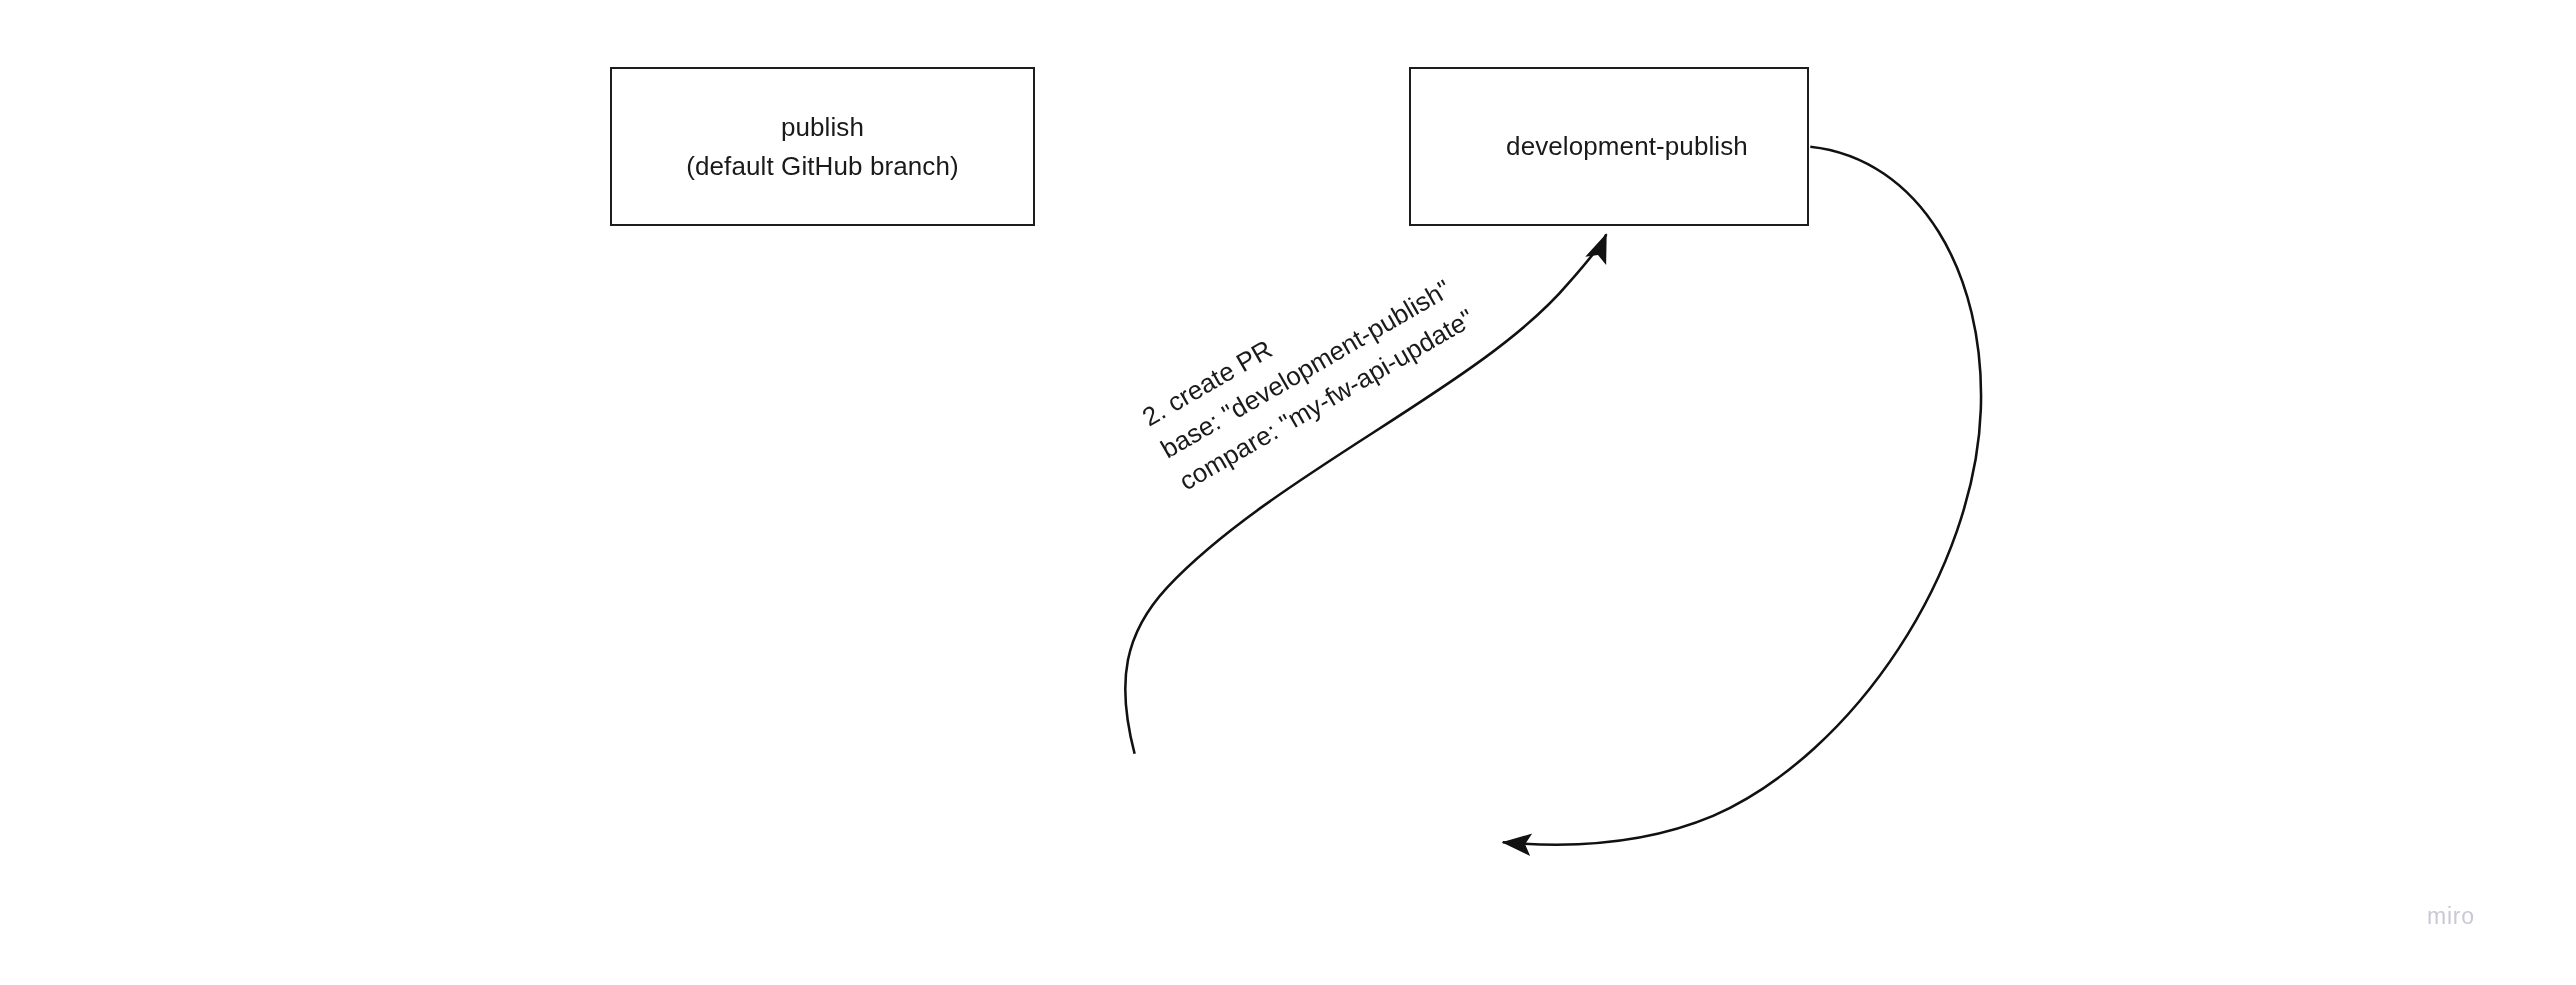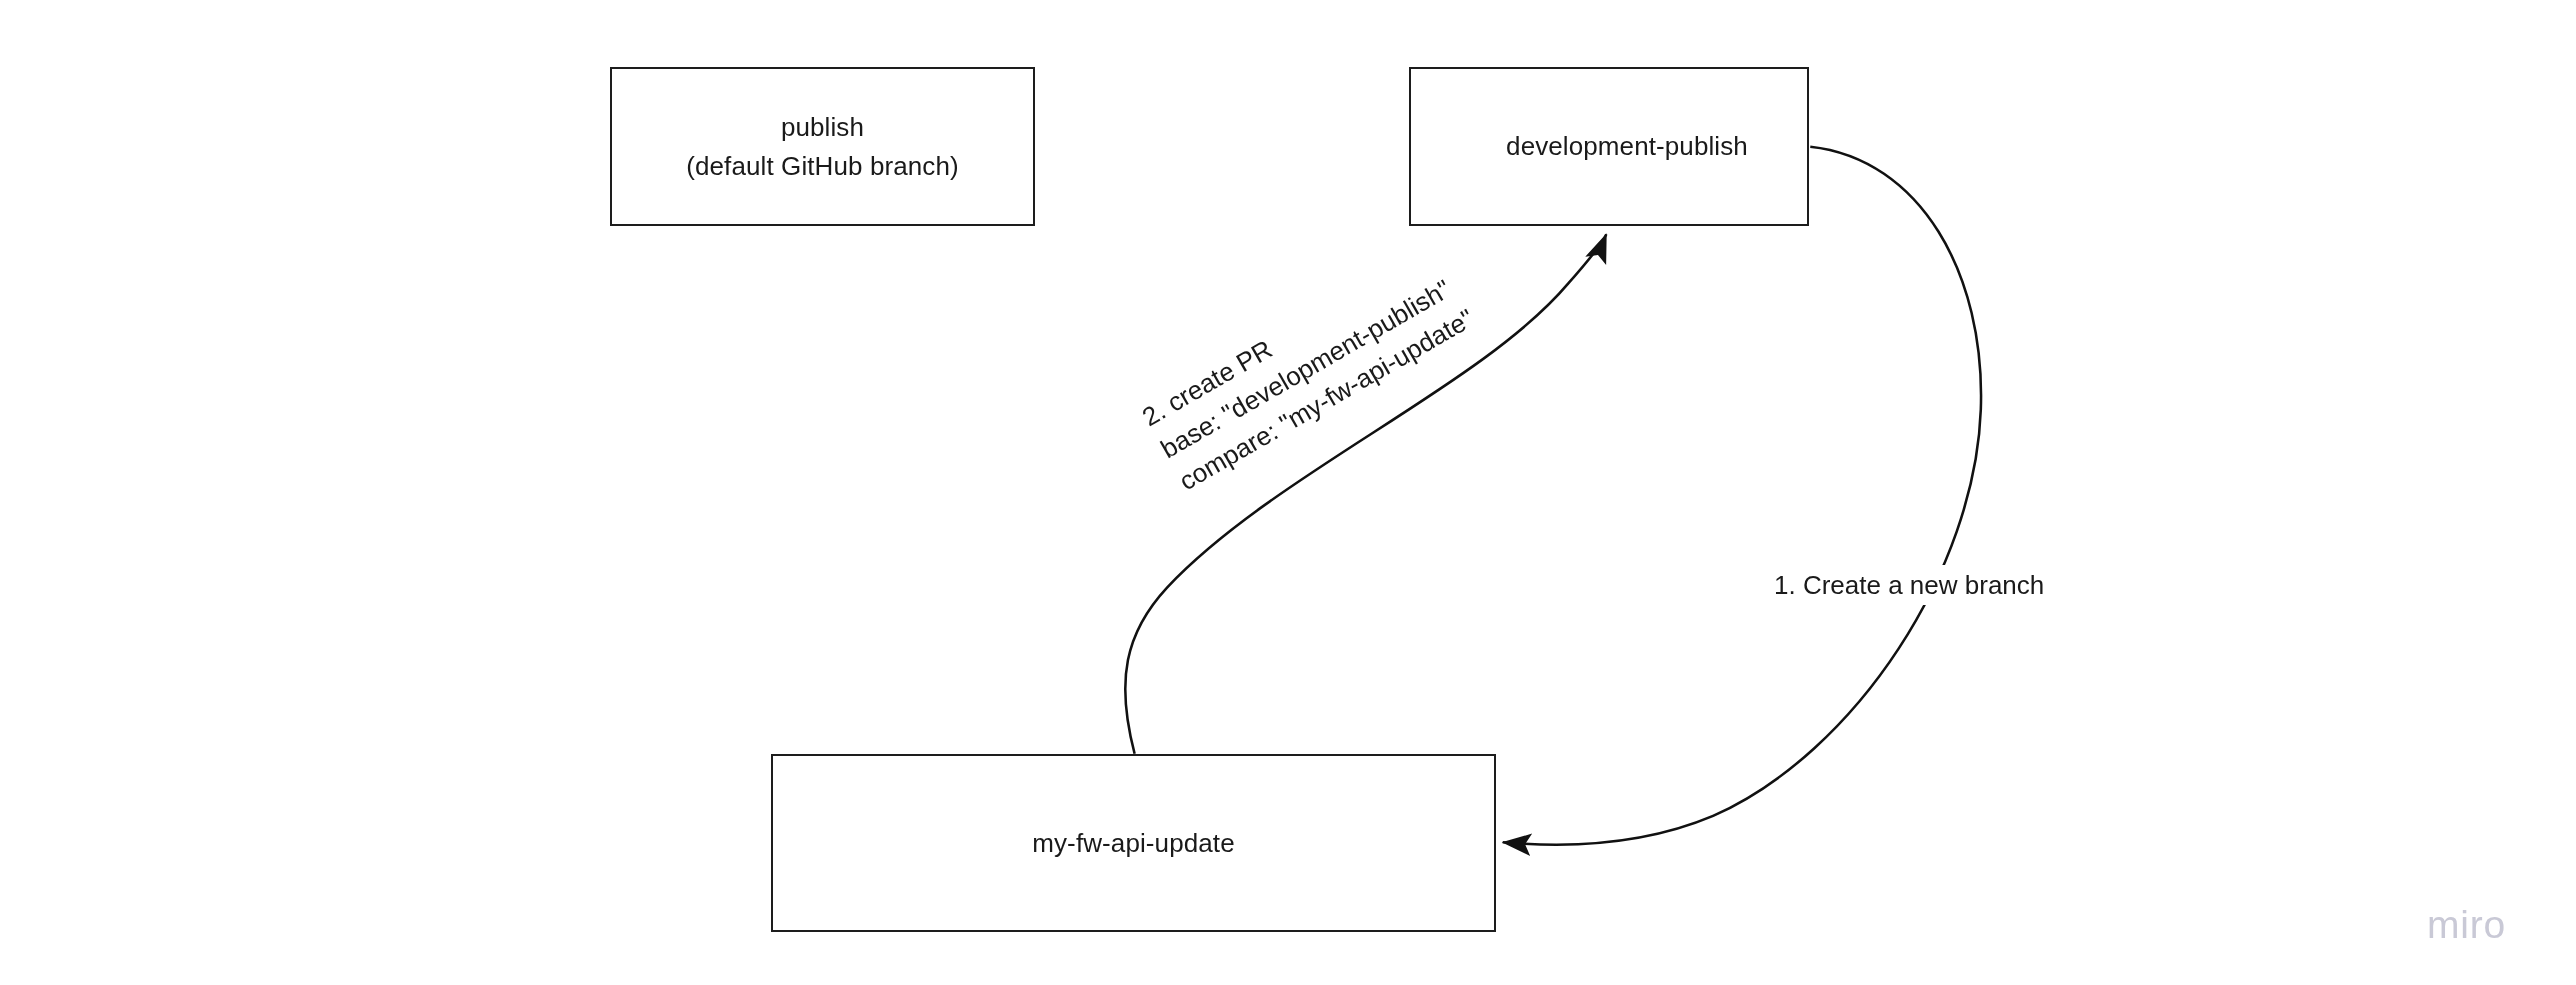--- a/index.html
+++ b/index.html
@@ -80,21 +80,21 @@
     left: 1129px;
     top: 394px;
     transform: rotate(-30deg);
     transform-origin: 0 0;
     padding: 2.4px 6.4px;
   }
   #watermark {
     position: absolute;
     left: 2427px;
     top: 892px;
-    font-size: 39px;
+    font-size: 23px;
     color: #c9c9d6;
     letter-spacing: 0.8px;
   }
 </style>
 </head>
 <body>
 
 <div id="canvas">
 
   <svg id="edges" viewBox="0 0 3233 1237" width="2576" height="986">
@@ -111,25 +111,21 @@
 
   <div class="node" id="node-publish">
     <span class="node-label">publish
 (default GitHub branch)</span>
   </div>
 
   <div class="node" id="node-development-publish">
     <span class="node-label">development-publish</span>
   </div>
 
-  <div class="node" id="node-my-fw-api-update">
-    <span class="node-label">my-fw-api-update</span>
-  </div>
 
-  <div class="edge-label" id="label-create-branch">1. Create a new branch</div>
 
   <div class="edge-label" id="label-create-pr">2. create PR
 base: "development-publish"
 compare: "my-fw-api-update"</div>
 
   <div id="watermark">miro</div>
 
 </div>
 
 

